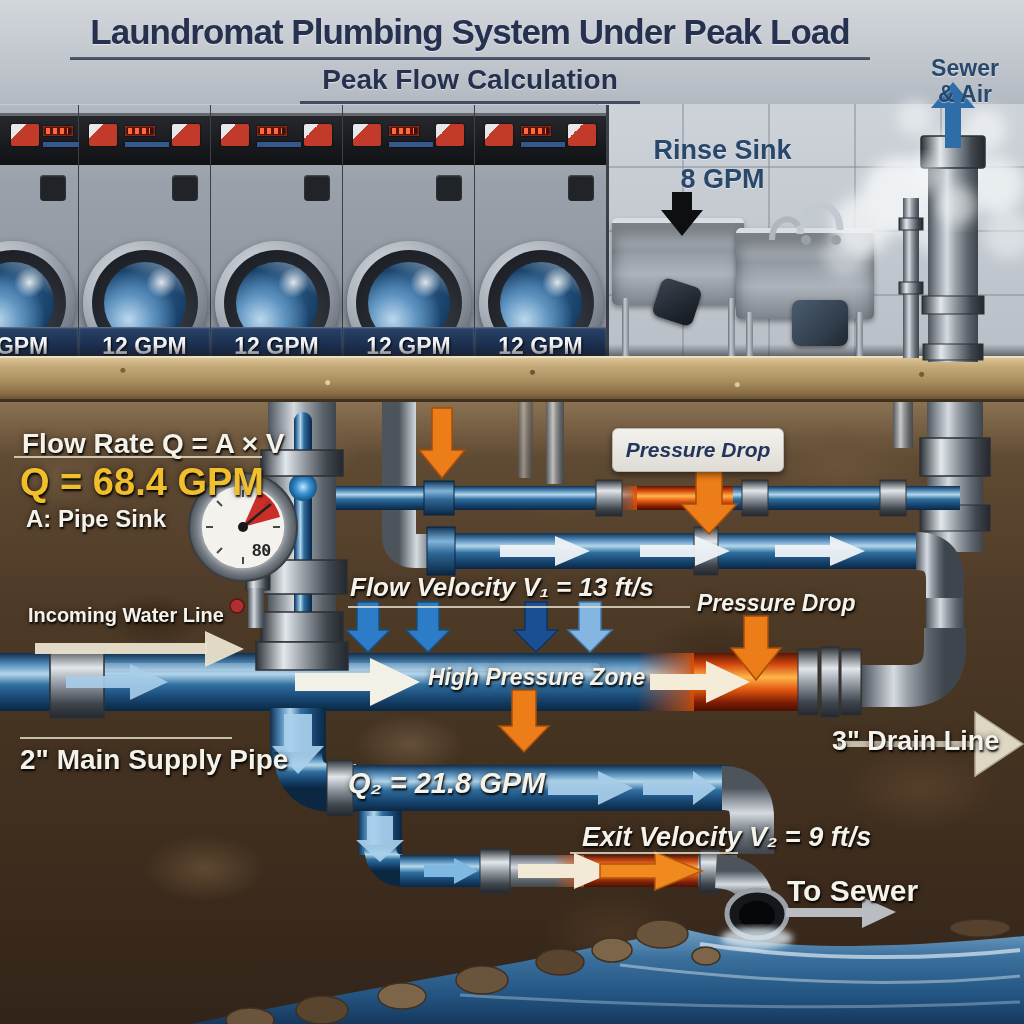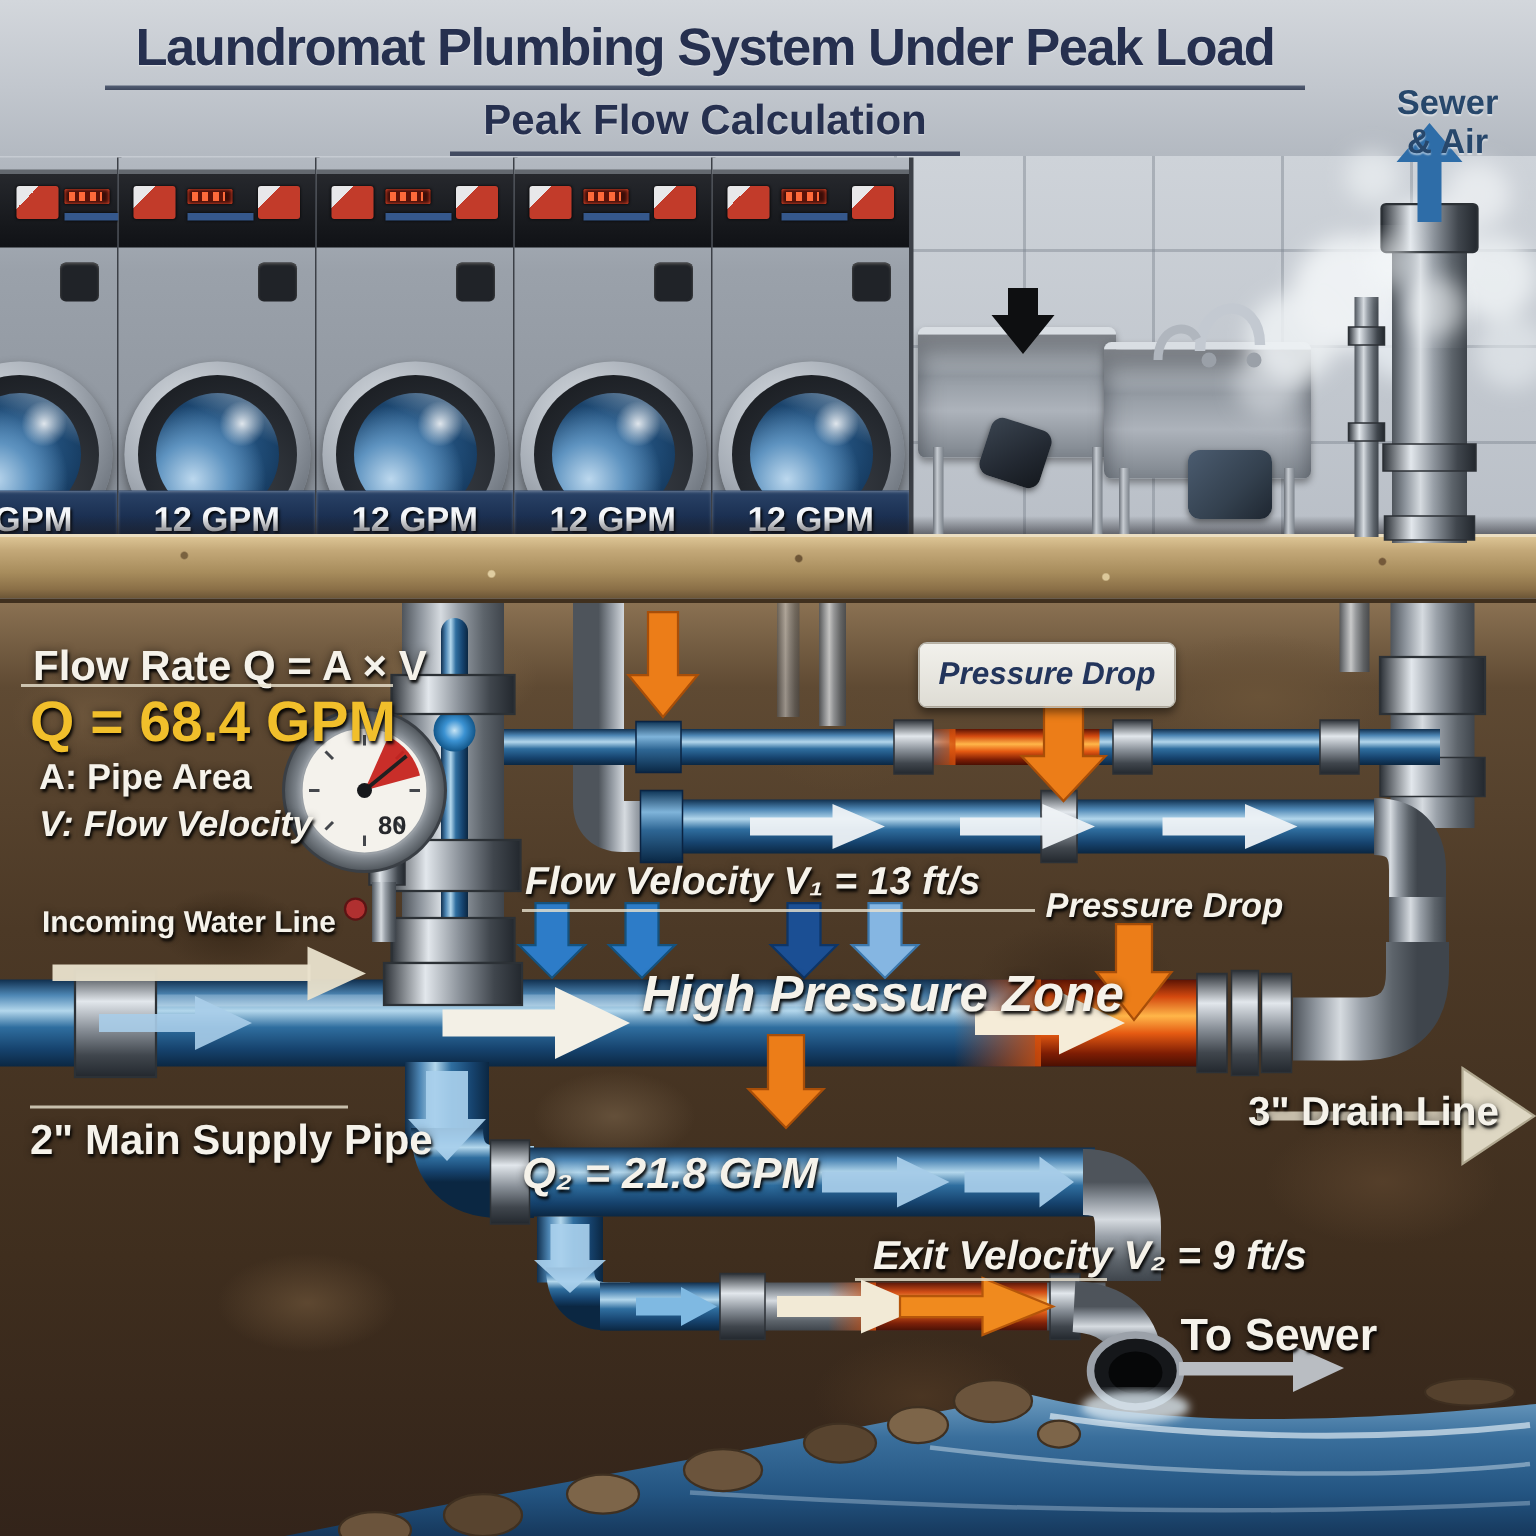--- a/index.html
+++ b/index.html
@@ -524,37 +524,40 @@
     <g>
       <rect x="786" y="908" width="78" height="9" fill="#b9bdc2"></rect>
       <polygon points="862,897 896,912 862,928" fill="#b9bdc2"></polygon>
     </g>
   </svg>
 
   <div class="navy" style="left:900px;top:55px;width:130px;font-size:23px;line-height:26px">
     <span>Sewer</span><br>
     <span>&amp; Air</span>
   </div>
+  <div class="navy" style="left:615px;top:136px;width:215px;font-size:27px;line-height:29px">
+    <span>Rinse Sink</span><br>
+    <span>8 GPM</span>
+  </div>
 
   <div class="lbl" style="left:22px;top:428px;font-size:28px">Flow Rate Q = A × V</div>
   <div class="rule" style="left:14px;top:456px;width:248px"></div>
   <div class="lbl yellow" style="left:20px;top:461px;font-size:38px">Q = 68.4 GPM</div>
-  <div class="lbl" style="left:26px;top:505px;font-size:24px">A: Pipe Area</div>
-  <div class="lbl it" style="left:26px;top:536px;font-size:24px">V: Flow Velocity</div>
+  <div class="lbl" style="left:26px;top:505px;font-size:24px">A: Pipe Sink</div>
 
   <div class="pd-box">Pressure Drop</div>
 
   <div class="lbl it" style="left:350px;top:572px;font-size:26px">Flow Velocity  V₁ = 13 ft/s</div>
   <div class="rule" style="left:348px;top:606px;width:342px"></div>
 
   <div class="lbl" style="left:28px;top:604px;font-size:20px">Incoming Water Line</div>
 
   <div class="lbl it" style="left:697px;top:590px;font-size:23px">Pressure Drop</div>
 
-  <div class="lbl it" style="left:428px;top:644px;font-size:34px">High Pressure Zone</div>
+  <div class="lbl it" style="left:428px;top:664px;font-size:23px">High Pressure Zone</div>
 
   <div class="rule" style="left:20px;top:737px;width:212px"></div>
   <div class="lbl" style="left:20px;top:744px;font-size:28px">2" Main Supply Pipe</div>
 
   <div class="lbl" style="left:832px;top:726px;font-size:27px">3" Drain Line</div>
 
   <div class="lbl it" style="left:348px;top:767px;font-size:29px">Q₂ = 21.8 GPM</div>
 
   <div class="lbl it" style="left:582px;top:822px;font-size:27px">Exit Velocity  V₂ = 9 ft/s</div>
   <div class="rule" style="left:570px;top:852px;width:168px"></div>

